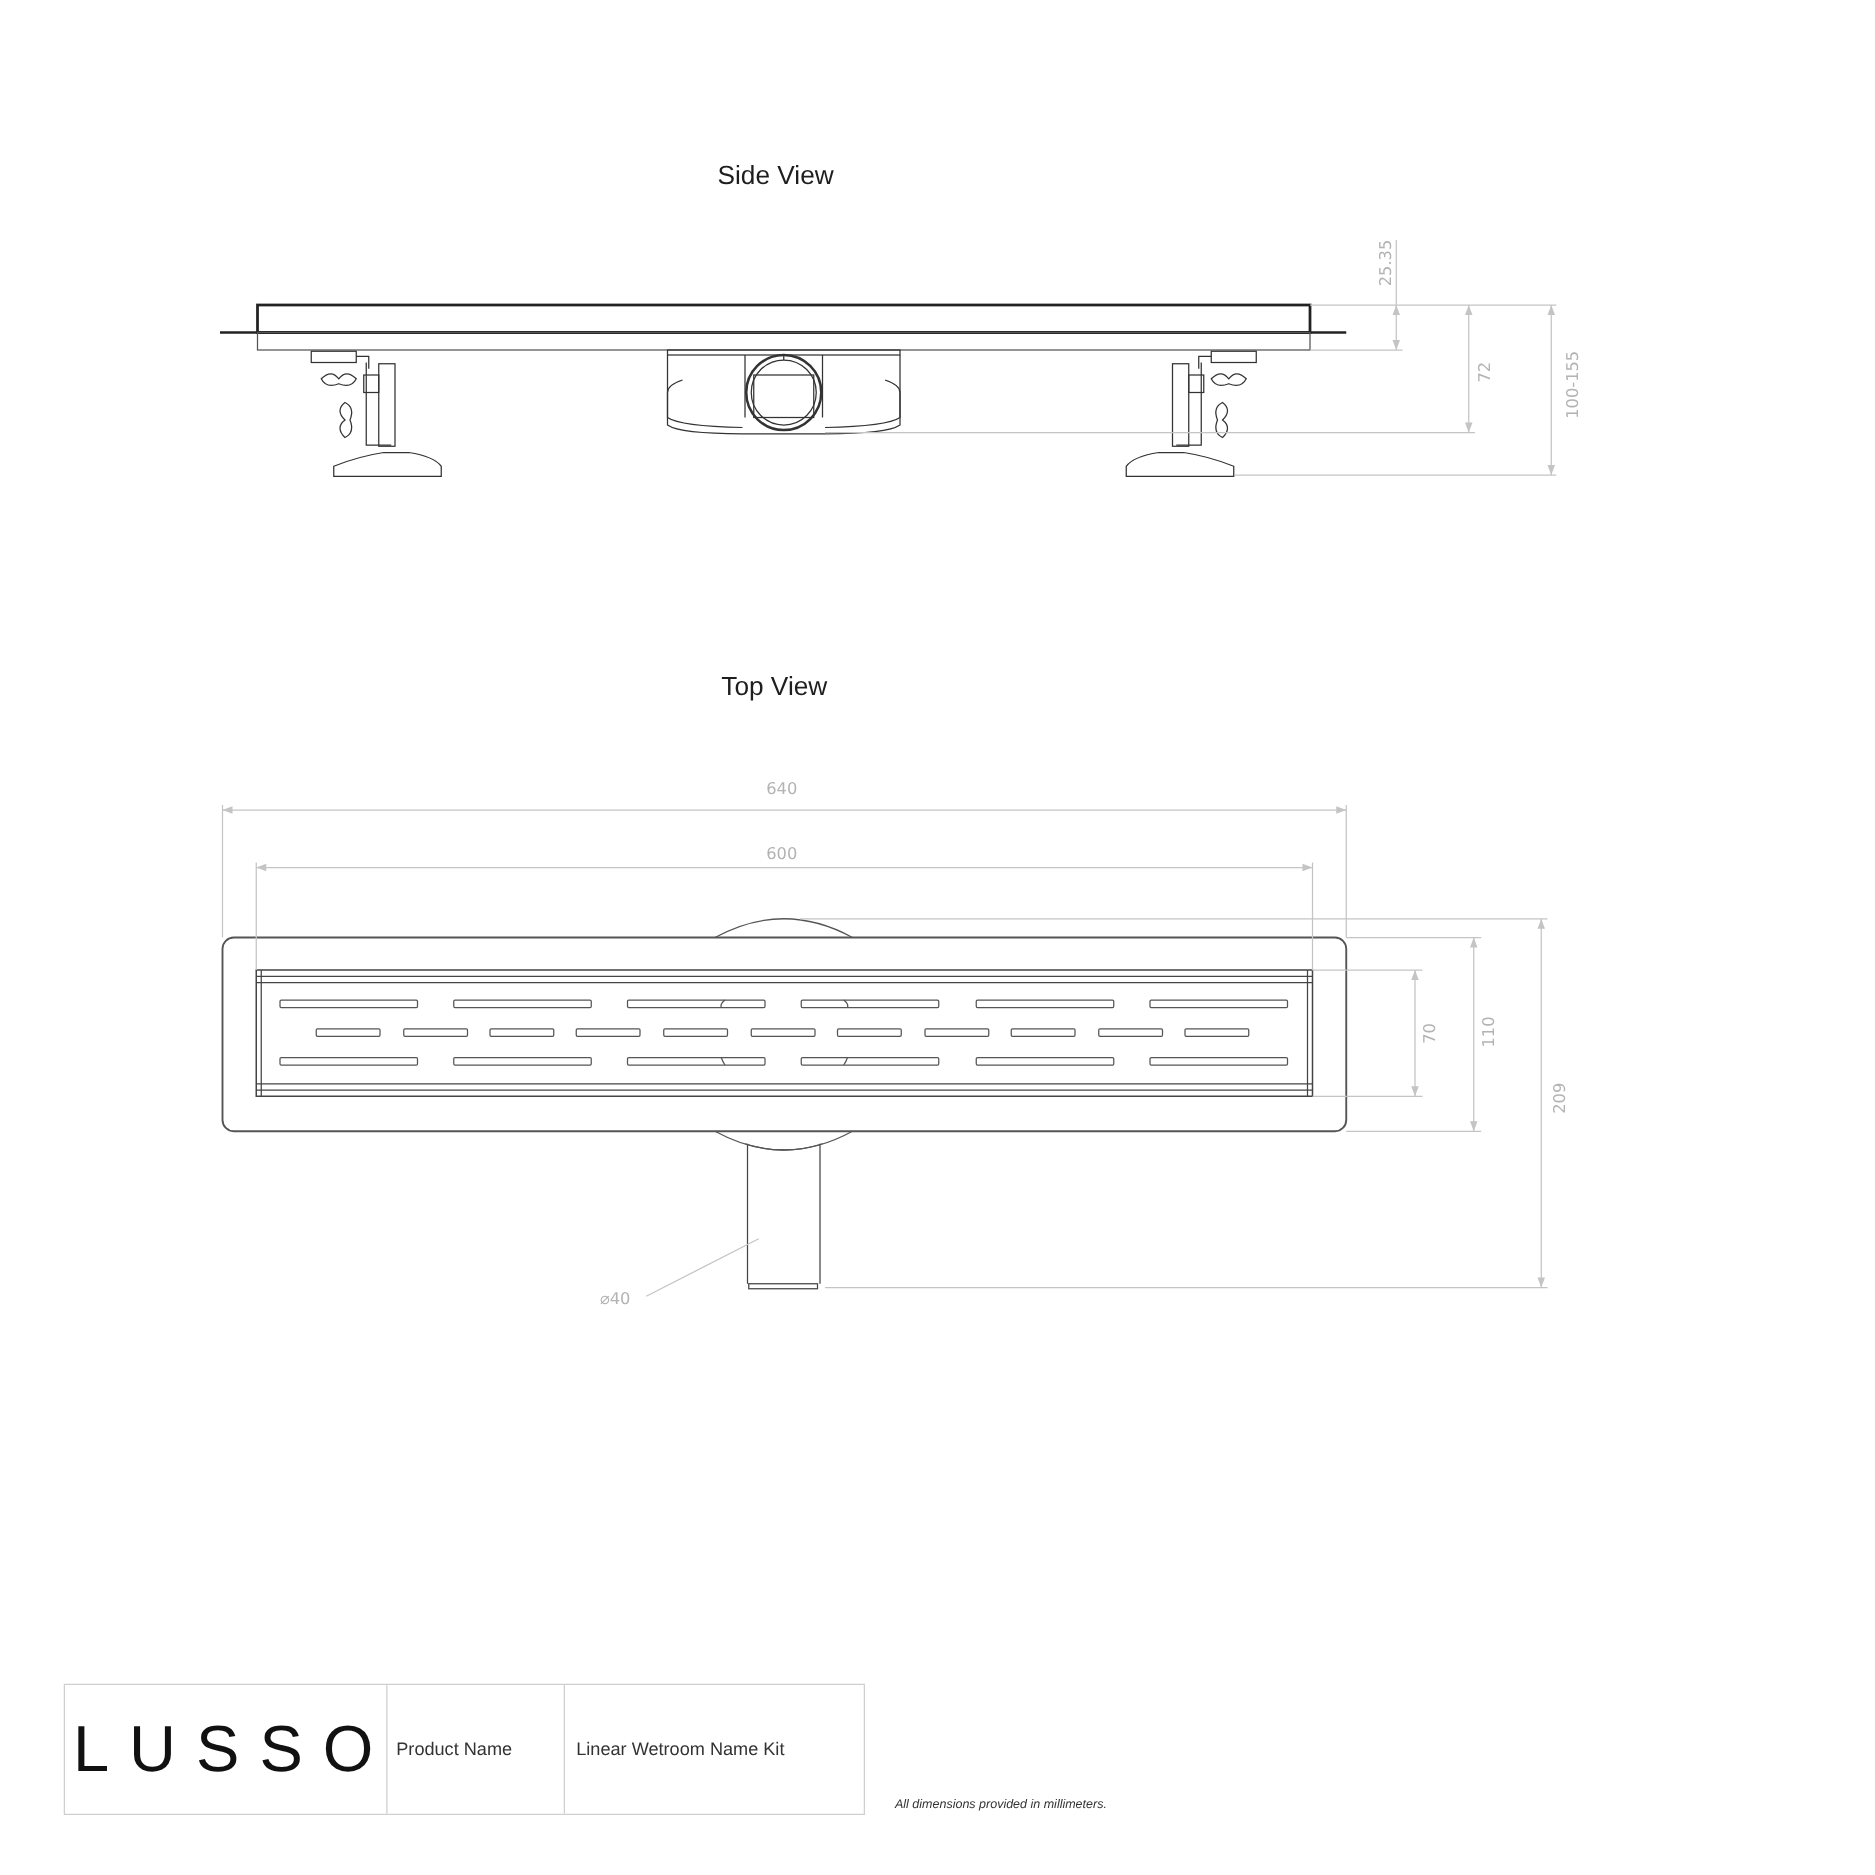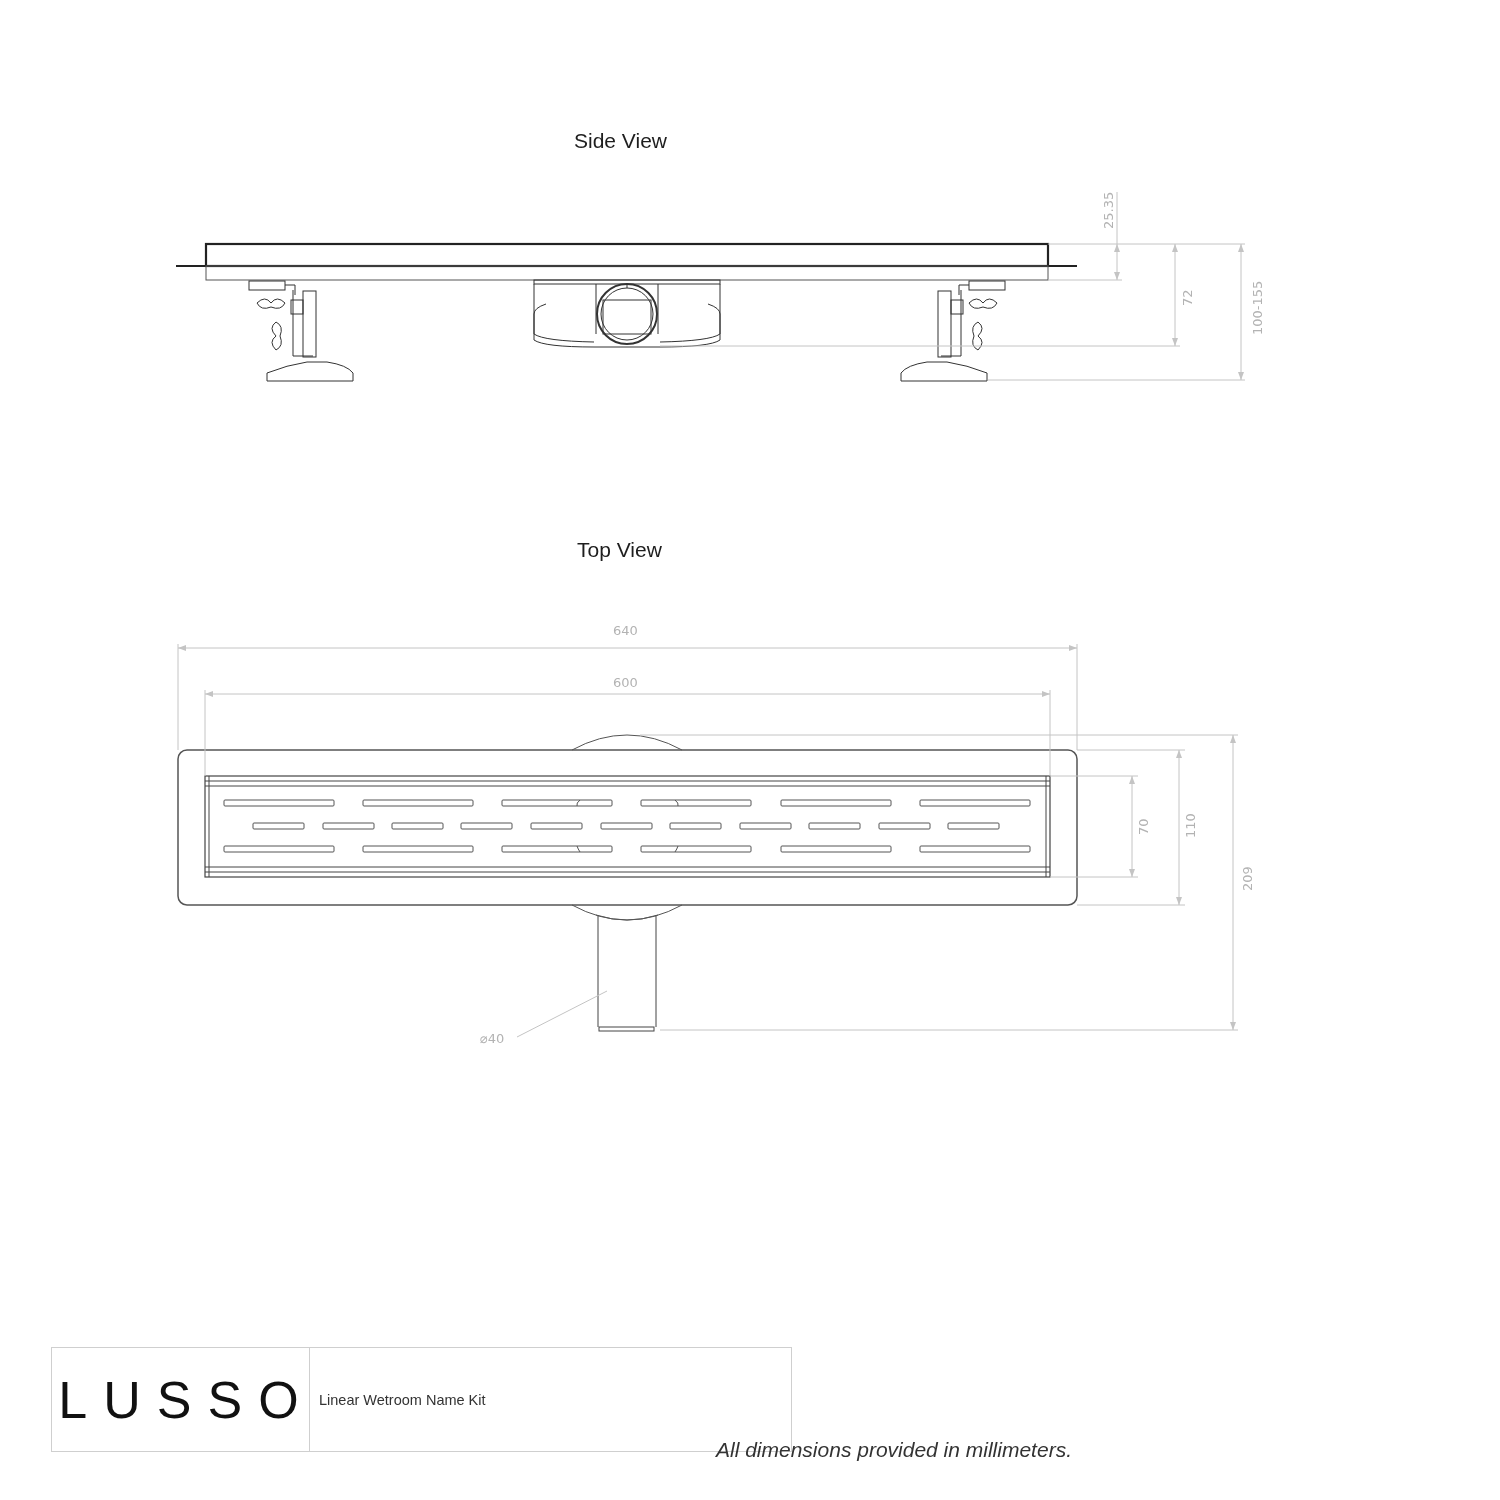--- a/index.html
+++ b/index.html
@@ -4,29 +4,29 @@
 <style>
   html, body { margin: 0; padding: 0; background: #ffffff; }
   body { width: 1500px; height: 1500px; position: relative; overflow: hidden;
          font-family: "Liberation Sans", sans-serif; color: #222; }
   .view-title { position: absolute; font-size: 21px; color: #1e1e1e;
                 font-family: "Liberation Sans", sans-serif; }
   #side-title { left: 574px; top: 129px; }
   #top-title { left: 577px; top: 538px; }
   svg.drawing { position: absolute; left: 0; top: 0; }
   .dim-text { font-family: "DejaVu Sans", sans-serif; font-size: 13px; fill: #b3b3b3; }
-  .title-block { position: absolute; left: 51px; top: 1347px; width: 741px; height: 105px;
+  .title-block { position: absolute; left: 51px; top: 1347px; width: 641px; height: 105px;
                  border: 1px solid #cfcfcf; display: flex; box-sizing: border-box; }
   .tb-cell { border-right: 1px solid #cfcfcf; display: flex; align-items: center; box-sizing: border-box; }
   .tb-cell:last-child { border-right: none; }
   .tb-logo { width: 258px; justify-content: center; font-size: 52px; letter-spacing: 16px;
              font-family: "Liberation Sans", sans-serif; color: #111; font-weight: 400; padding-left: 12px; }
   .tb-label { width: 142px; padding-left: 7px; font-size: 14.5px; color: #333; }
   .tb-value { flex: 1; padding-left: 9px; font-size: 14.5px; color: #333; }
-  .footnote { position: absolute; left: 716px; top: 1438px; font-size: 21px;
+  .footnote { position: absolute; left: 716px; top: 1438px; font-size: 10px;
               font-style: italic; color: #333; font-family: "Liberation Sans", sans-serif; }
 </style>
 </head>
 <body>
 
 <div id="side-title" class="view-title">Side View</div>
 <div id="top-title" class="view-title">Top View</div>
 
 <svg class="drawing" width="1500" height="1500" viewBox="0 0 1500 1500" xmlns="http://www.w3.org/2000/svg">
 
@@ -165,16 +165,17 @@
   <text class="dim-text" x="613" y="635">640</text>
   <text class="dim-text" x="613" y="687">600</text>
   <text class="dim-text" transform="translate(1148,835) rotate(-90)">70</text>
   <text class="dim-text" transform="translate(1195,838) rotate(-90)">110</text>
   <text class="dim-text" transform="translate(1252,891) rotate(-90)">209</text>
   <text class="dim-text" x="480" y="1043">⌀40</text>
 </svg>
 
 <div class="title-block">
   <div class="tb-cell tb-logo">LUSSO</div>
+  <div class="tb-cell tb-label">Product Name</div>
   <div class="tb-cell tb-value">Linear Wetroom Name Kit</div>
 </div>
 
 <div class="footnote">All dimensions provided in millimeters.</div>
 
 </body></html>

